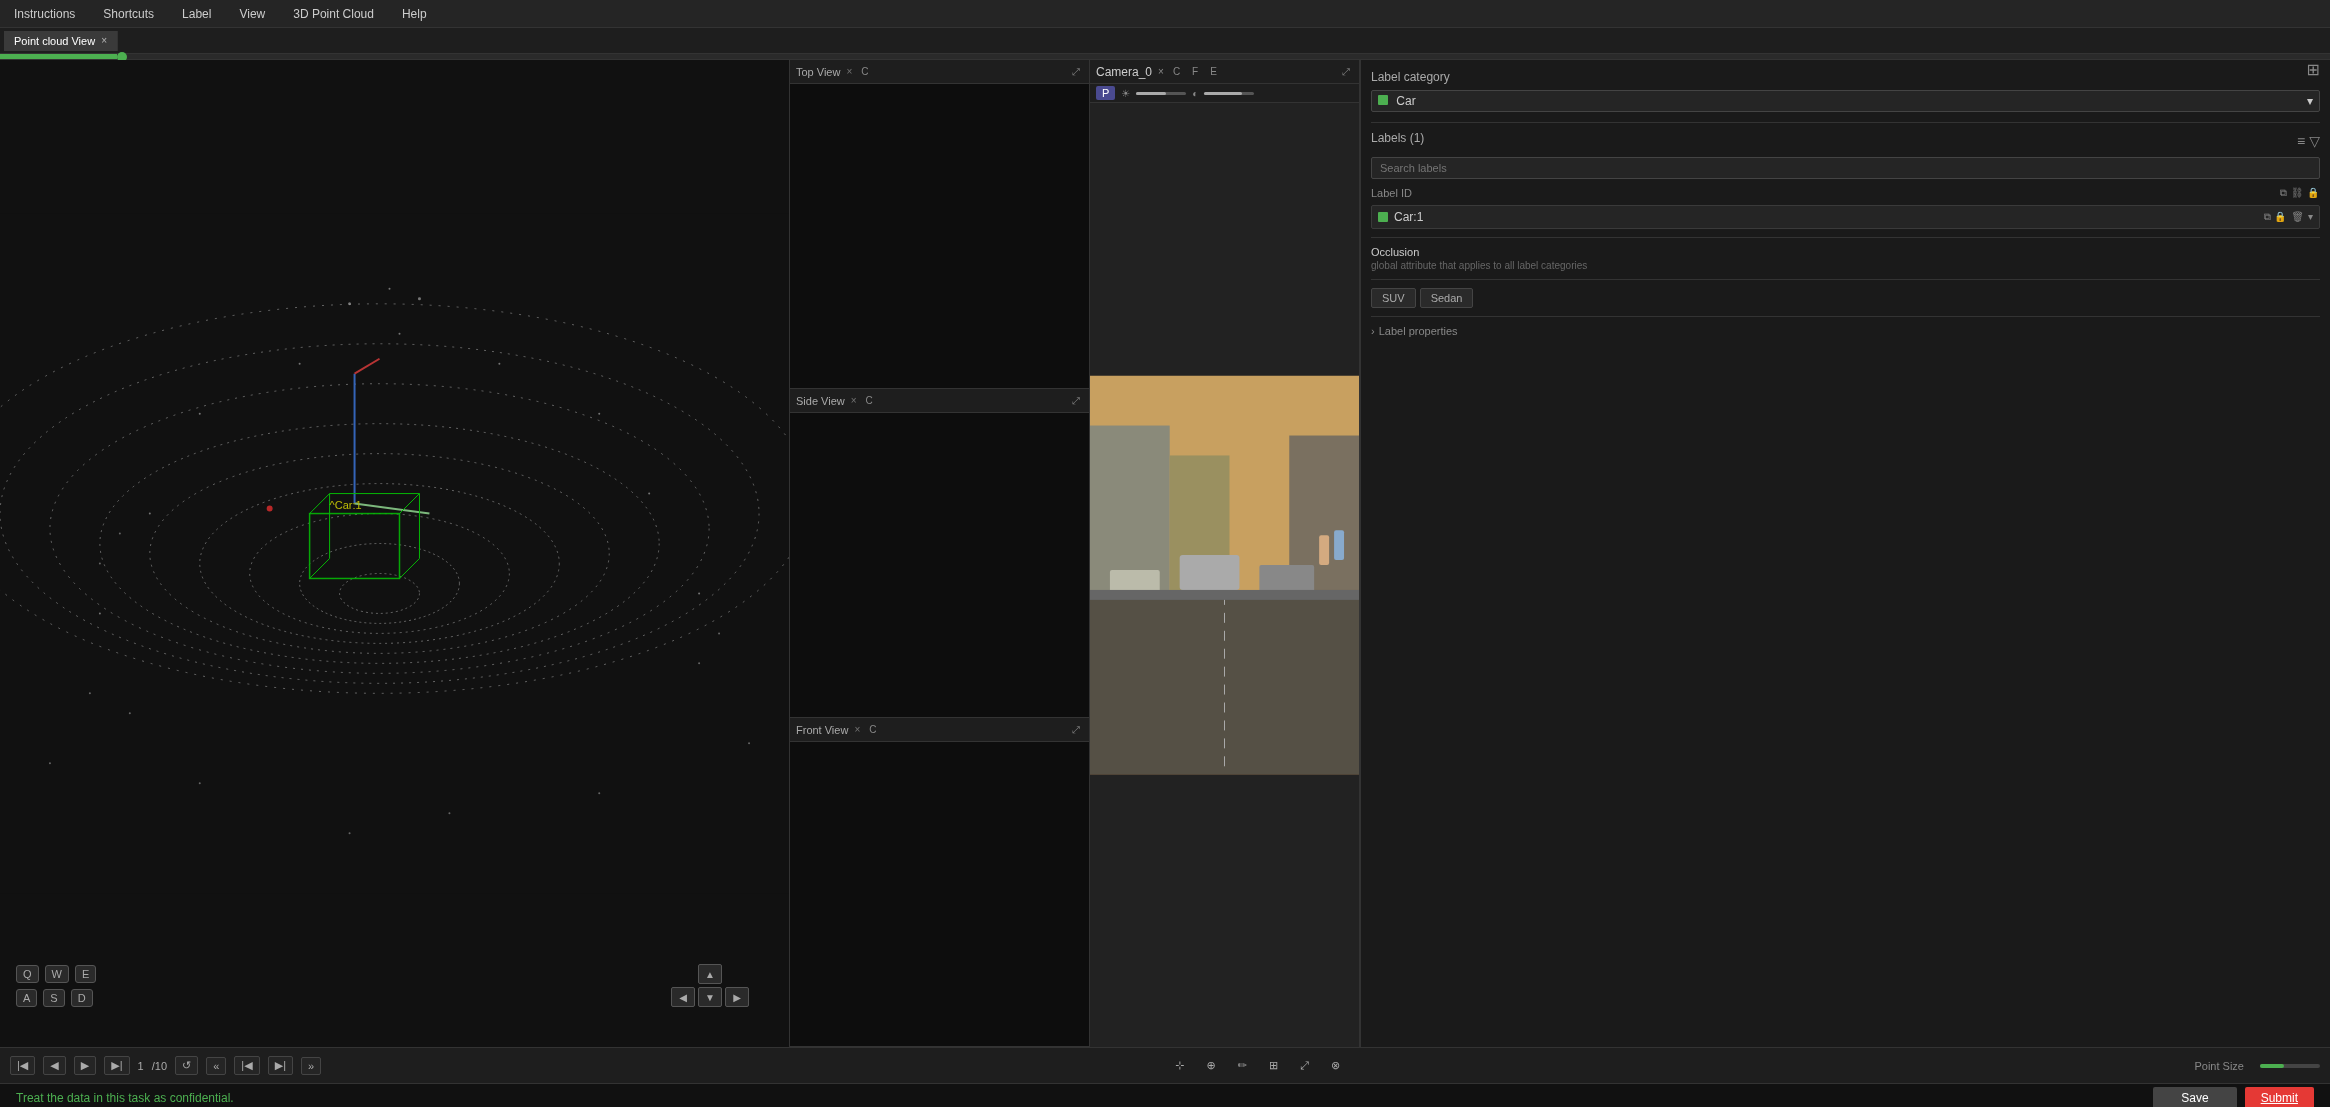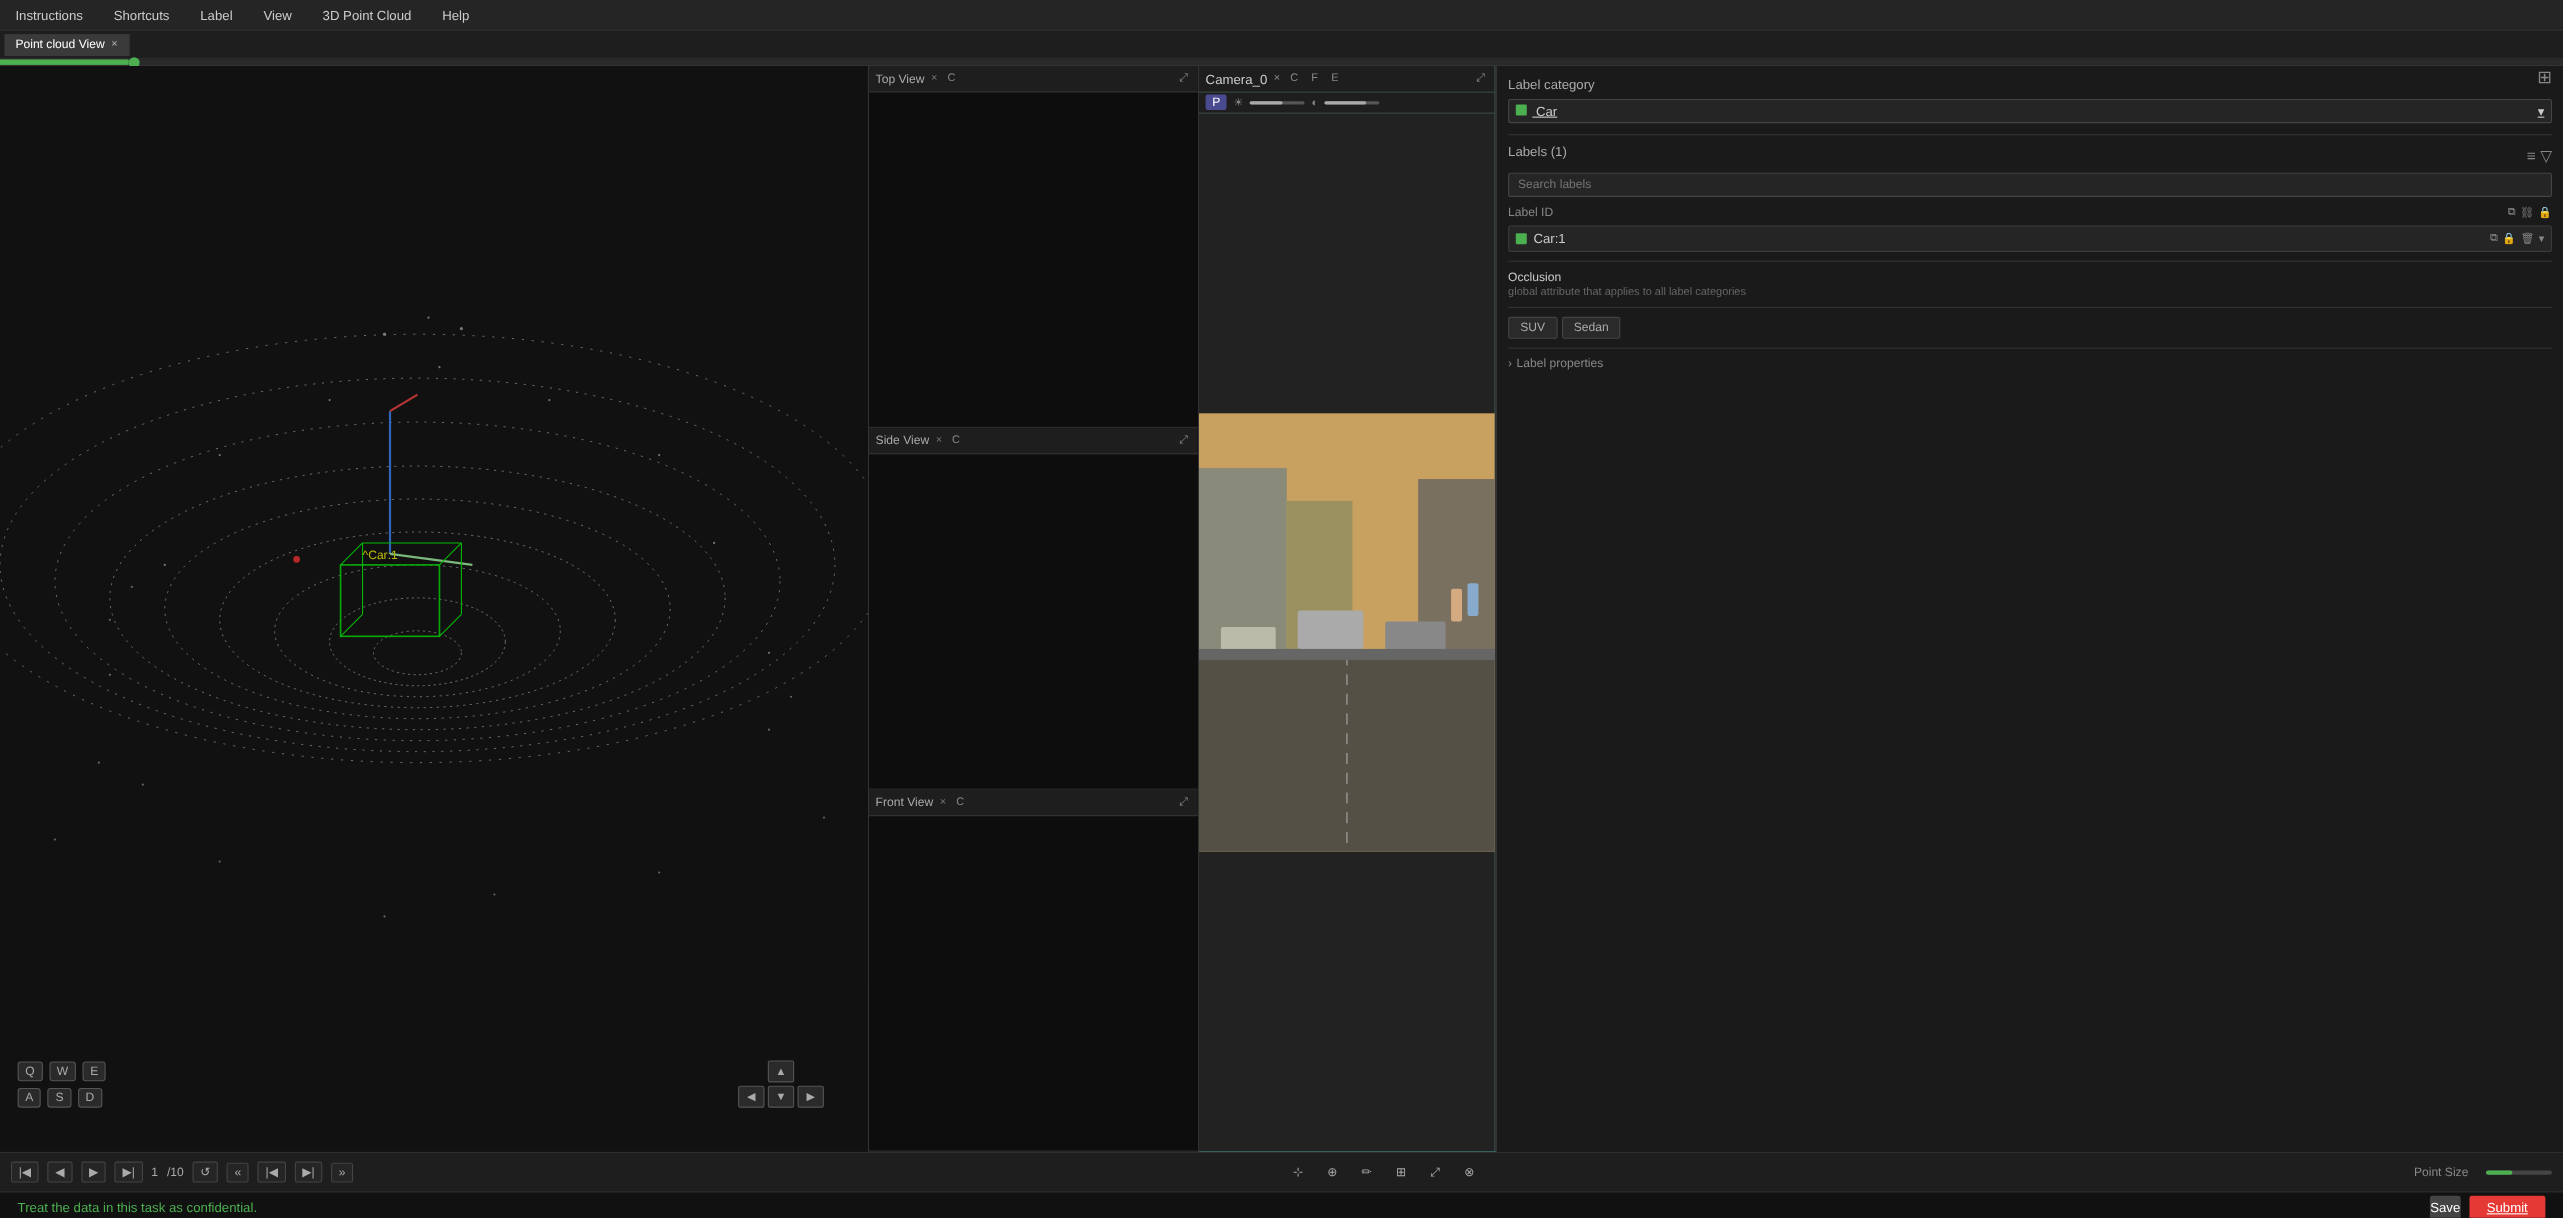--- a/index.html
+++ b/index.html
@@ -144,21 +144,20 @@
     .label-category-select {
       display: flex;
       align-items: center;
       background: #252525;
       border: 1px solid #444;
       padding: 3px 6px;
       border-radius: 2px;
       width: 100%;
       justify-content: space-between;
       cursor: pointer;
-      text-decoration: underline;
     }
     .category-dot {
       width: 10px;
       height: 10px;
       background: #4caf50;
       border-radius: 1px;
       display: inline-block;
       margin-right: 5px;
     }
 
@@ -347,21 +346,21 @@
       border-top: 1px solid #333;
     }
     .status-text {
       color: #4caf50;
       font-size: 12px;
     }
     .save-btn {
       background: #444;
       color: #fff;
       border: none;
-      padding: 4px 0;
+      padding: 4px 28px;
       cursor: pointer;
       border-radius: 2px;
       font-size: 12px;
       text-align: right;
     }
     .submit-btn {
       background: #e53935;
       color: #fff;
       border: none;
       padding: 4px 16px;

